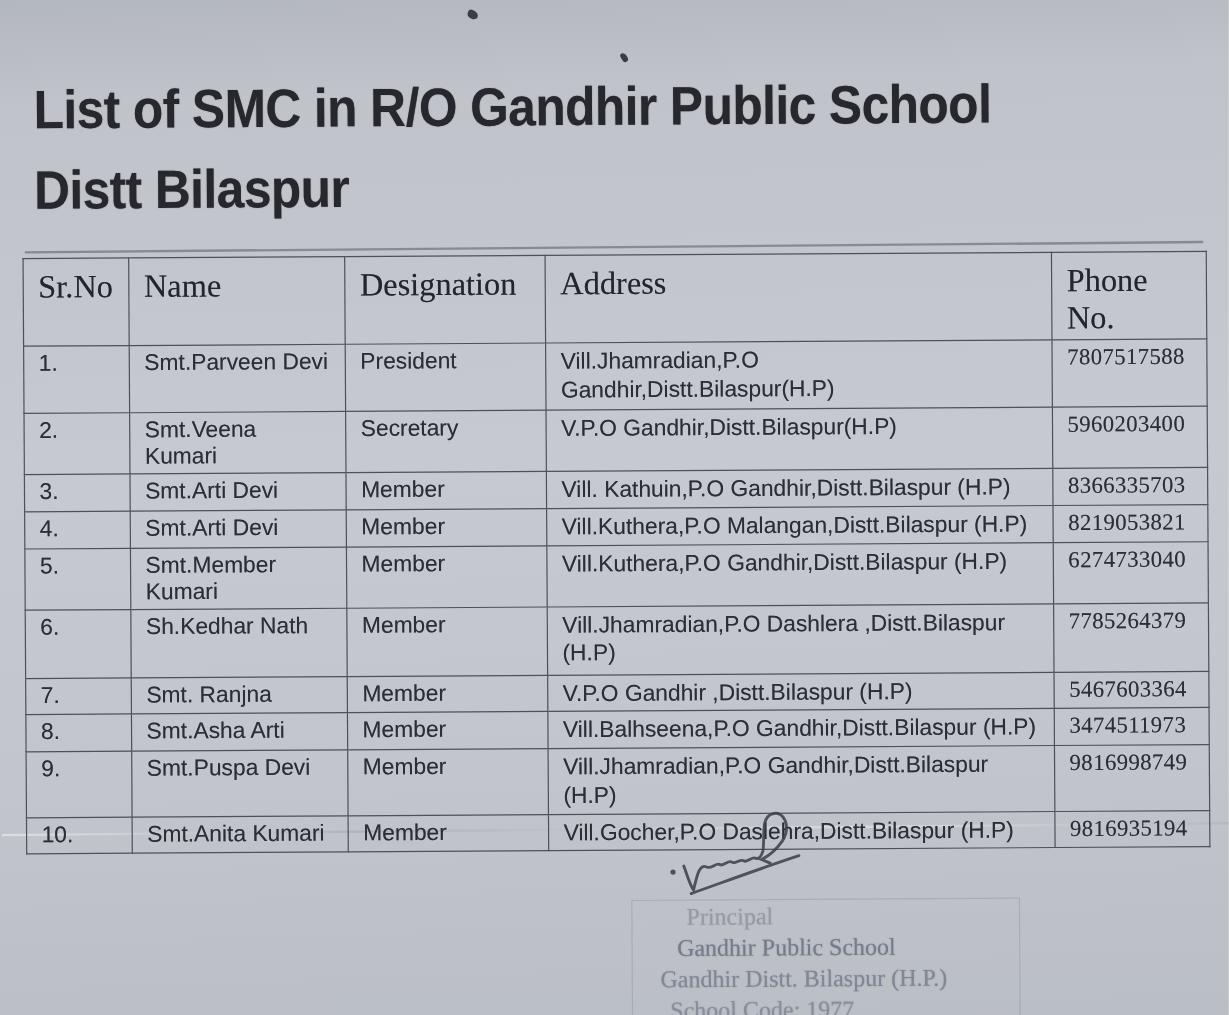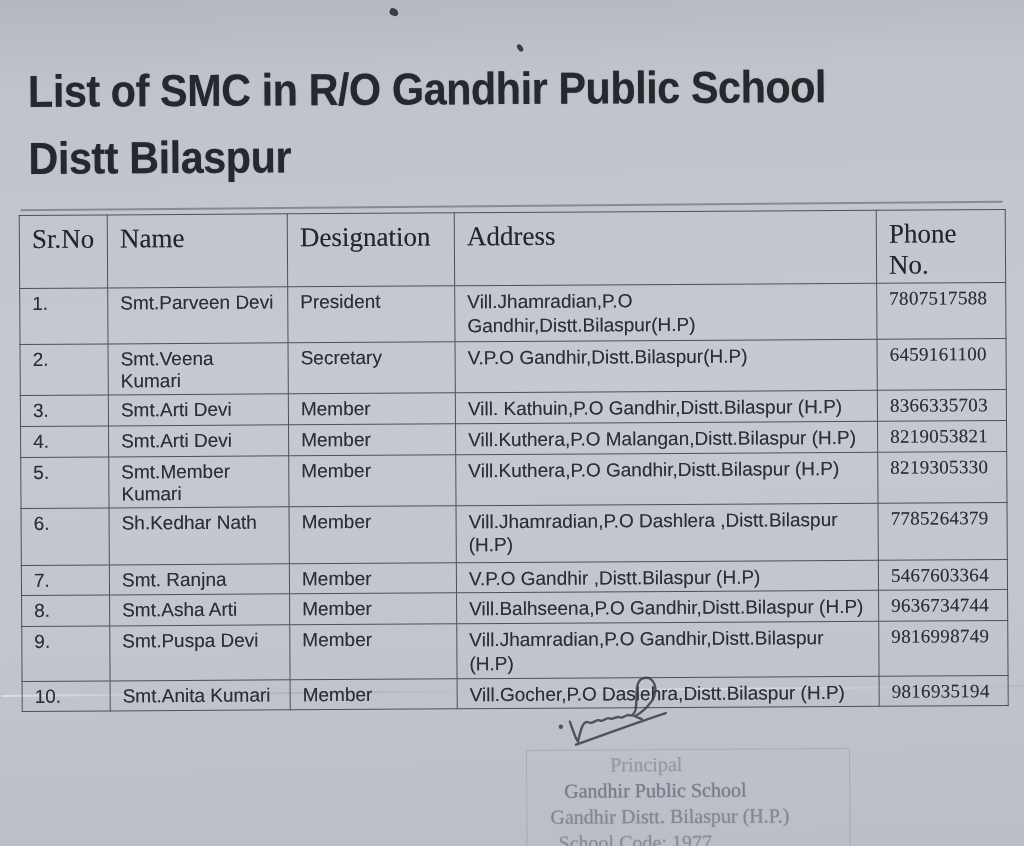--- a/index.html
+++ b/index.html
@@ -64,21 +64,21 @@
   .signature{position:absolute;left:552px;top:672px;width:130px;height:84px;}
   .stamp-box{
     position:absolute;left:524px;top:750px;width:322px;height:120px;
     border:1px solid rgba(95,105,125,0.22);
   }
   .stamp-line{
     position:absolute;font-family:"Liberation Serif",serif;font-size:20px;
     color:#5f6678;white-space:nowrap;
     text-shadow:0 0 1.2px rgba(95,102,120,0.8);
   }
-  .stamp-0{left:608px;top:754px;opacity:0.42;}
+  .stamp-0{left:570px;top:754px;opacity:0.42;}
   .stamp-1{left:562px;top:780px;opacity:0.75;}
   .stamp-2{left:548px;top:806px;opacity:0.62;}
   .stamp-3{left:556px;top:832px;opacity:0.55;}
 </style>
 </head>
 <body>
 
 <div id="paper">
 
   <span class="speck" style="left:392px;top:8px;width:9px;height:7px;transform:rotate(25deg);"></span>
@@ -116,21 +116,21 @@
       </td>
       <td class="phone">7807517588</td>
     </tr>
     <tr class="rh-b">
       <td class="sr">2.</td>
       <td>Smt.Veena Kumari</td>
       <td>Secretary</td>
       <td class="addr">
             <div>V.P.O Gandhir,Distt.Bilaspur(H.P)</div>
           </td>
-      <td class="phone">6459161100</td>
+      <td class="phone">5960203400</td>
     </tr>
     <tr class="rh-b">
       <td class="sr">3.</td>
       <td>Smt.Arti Devi</td>
       <td>Member</td>
       <td class="addr">
             <div>Vill. Kathuin,P.O Gandhir,Distt.Bilaspur (H.P)</div>
           </td>
       <td class="phone">8366335703</td>
     </tr>
@@ -146,21 +146,21 @@
     <tr class="rh-c">
       <td class="sr">5.</td>
       <td>
         <div>Smt.Member</div>
             <div>Kumari</div>
       </td>
       <td>Member</td>
       <td class="addr">
             <div>Vill.Kuthera,P.O Gandhir,Distt.Bilaspur (H.P)</div>
           </td>
-      <td class="phone">8219305330</td>
+      <td class="phone">6274733040</td>
     </tr>
     <tr class="rh-d">
       <td class="sr">6.</td>
       <td>Sh.Kedhar Nath</td>
       <td>Member</td>
       <td class="addr">
         <div>Vill.Jhamradian,P.O Dashlera ,Distt.Bilaspur</div>
             <div>(H.P)</div>
       </td>
       <td class="phone">7785264379</td>
@@ -174,21 +174,21 @@
           </td>
       <td class="phone">5467603364</td>
     </tr>
     <tr class="rh-f">
       <td class="sr">8.</td>
       <td>Smt.Asha Arti</td>
       <td>Member</td>
       <td class="addr">
             <div>Vill.Balhseena,P.O Gandhir,Distt.Bilaspur (H.P)</div>
           </td>
-      <td class="phone">9636734744</td>
+      <td class="phone">3474511973</td>
     </tr>
     <tr class="rh-g">
       <td class="sr">9.</td>
       <td>Smt.Puspa Devi</td>
       <td>Member</td>
       <td class="addr">
         <div>Vill.Jhamradian,P.O Gandhir,Distt.Bilaspur</div>
             <div>(H.P)</div>
       </td>
       <td class="phone">9816998749</td>

